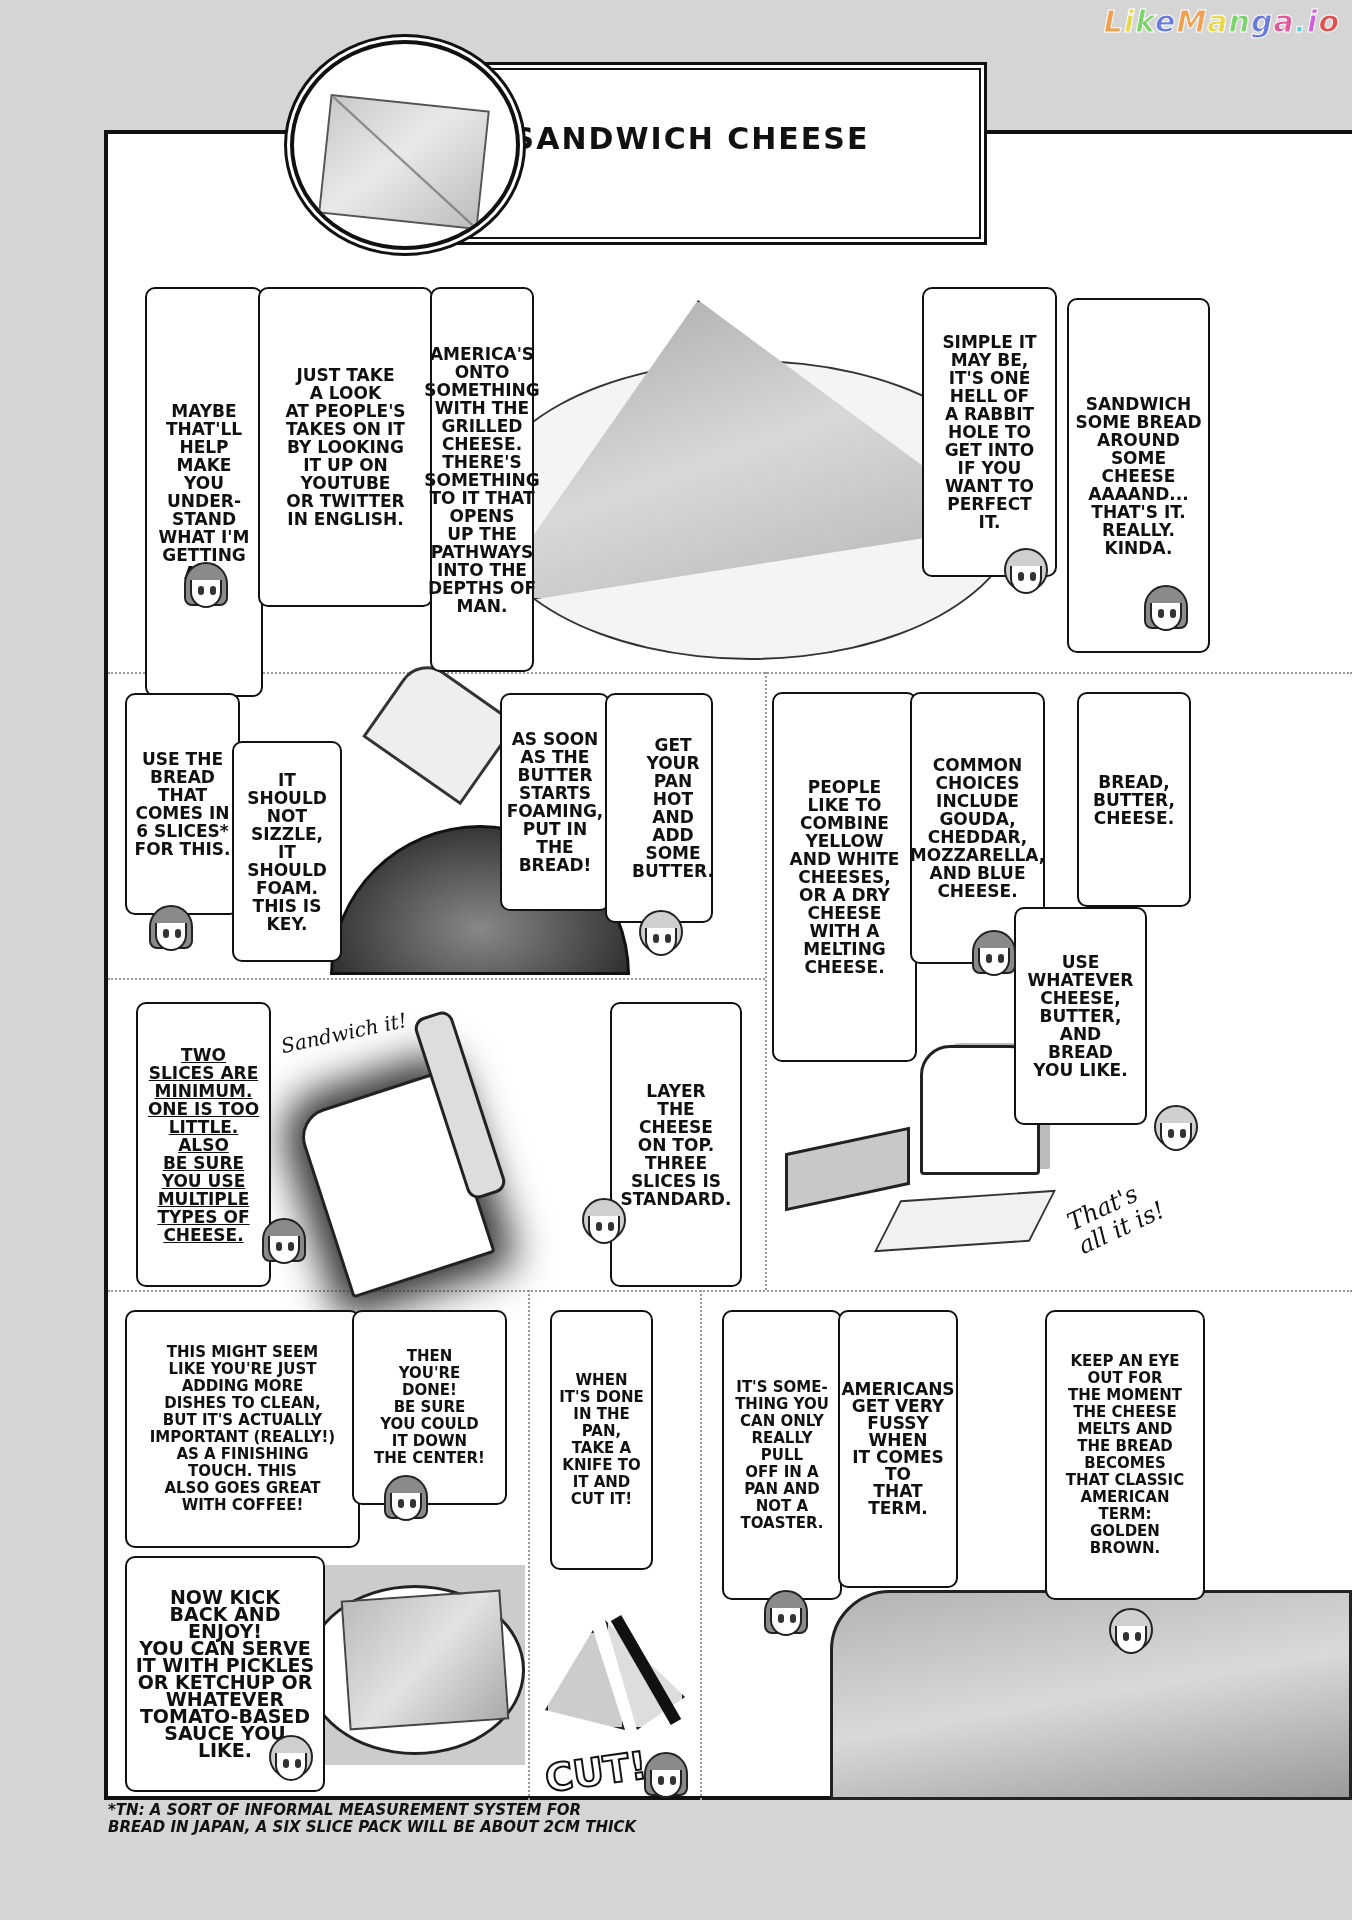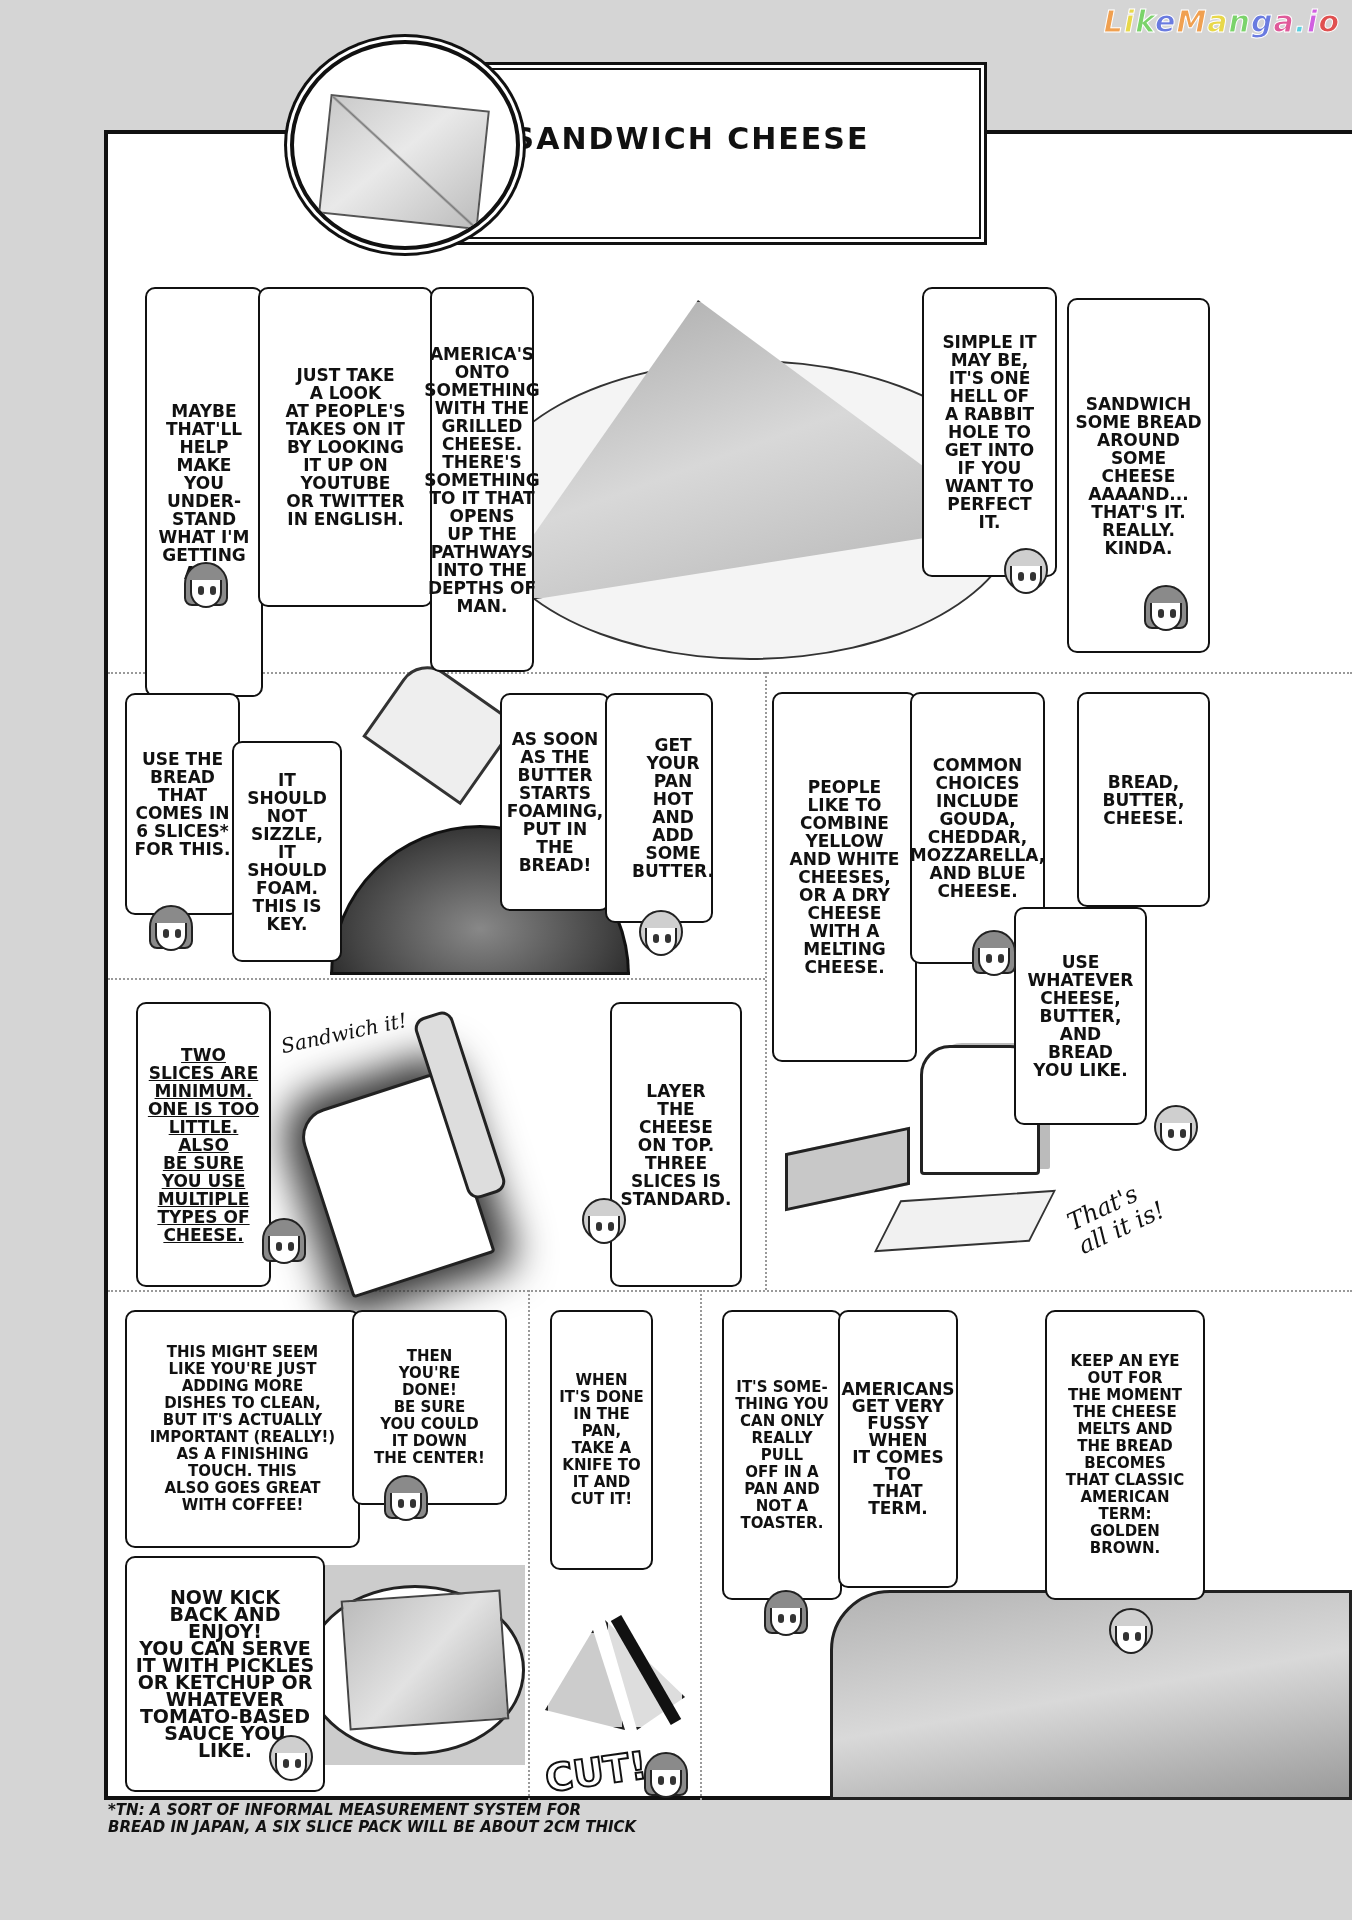--- a/index.html
+++ b/index.html
@@ -235,21 +235,21 @@
 MELTING
 CHEESE.</div>
 <div class="bubble" style="left:910px;top:692px;width:135px;height:272px;">COMMON
 CHOICES
 INCLUDE
 GOUDA,
 CHEDDAR,
 MOZZARELLA,
 AND BLUE
 CHEESE.</div>
-<div class="bubble" style="left:1077px;top:692px;width:133px;height:215px;">BREAD,
+<div class="bubble" style="left:1077px;top:692px;width:114px;height:215px;">BREAD,
 BUTTER,
 CHEESE.</div>
 <div class="bubble" style="left:1014px;top:907px;width:133px;height:218px;">USE
 WHATEVER
 CHEESE,
 BUTTER,
 AND
 BREAD
 YOU LIKE.</div>
 

